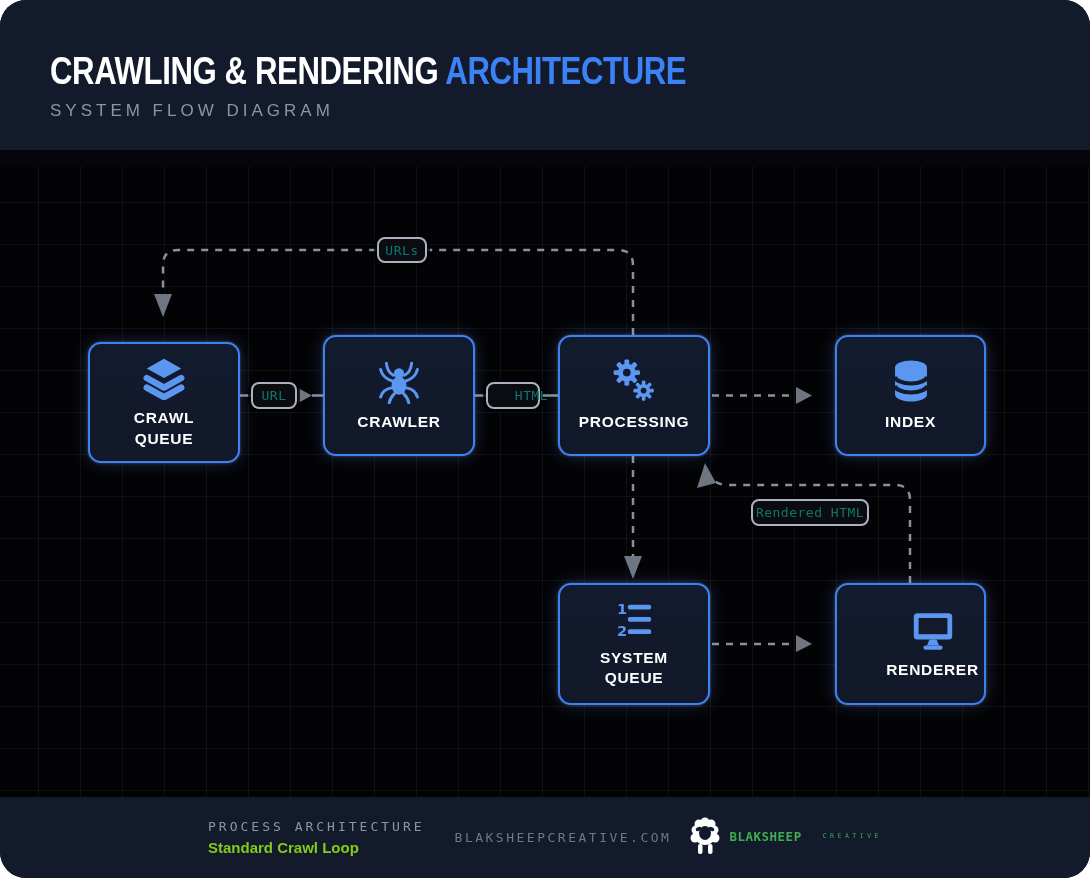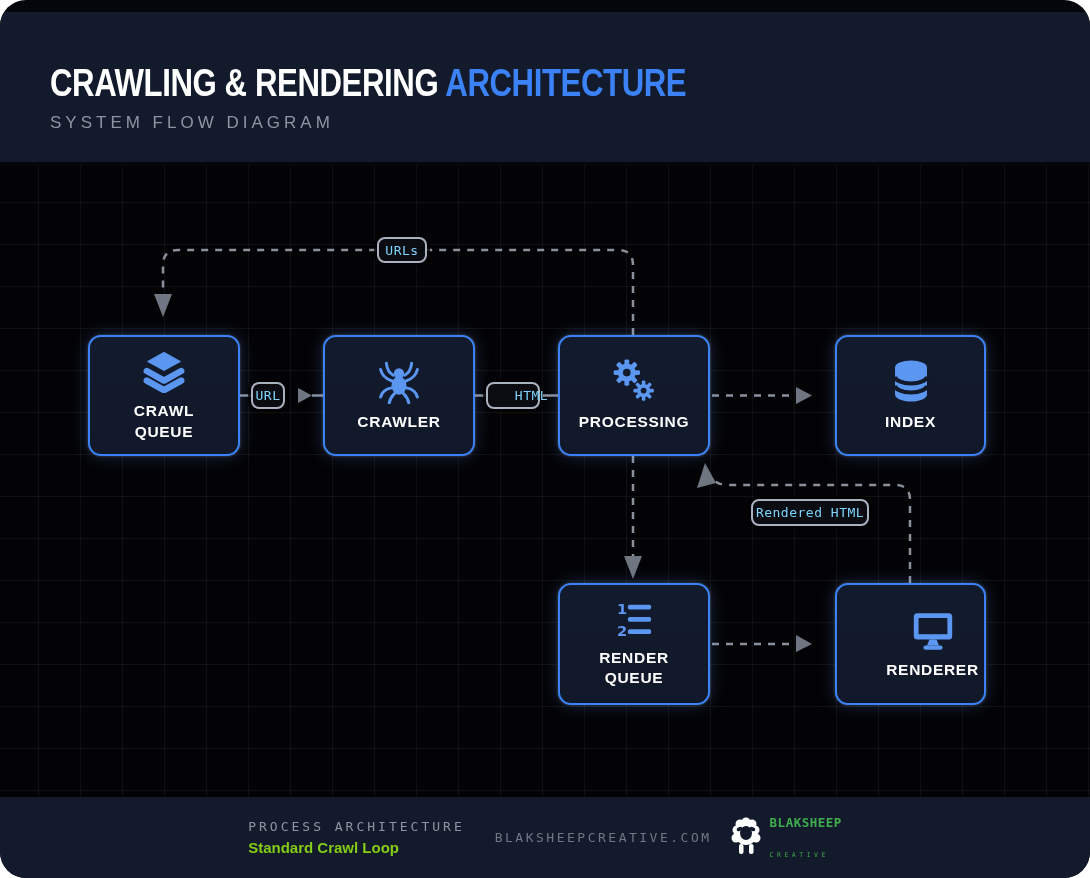--- a/index.html
+++ b/index.html
@@ -2,21 +2,21 @@
 <html><head>
 <meta charset="utf-8">
 <style>
   * { margin:0; padding:0; box-sizing:border-box; }
   html,body { width:1090px; height:878px; background:#ffffff; font-family:"Liberation Sans", sans-serif; }
   .card {
     position:absolute; left:0; top:0; width:1090px; height:878px;
     border-radius:26px; overflow:hidden; background:#04060b;
   }
   
-  .header { position:absolute; left:0; top:12px; width:100%; height:150px; background:#121a2b; }
+  .header { position:absolute; left:0; top:0; width:100%; height:150px; background:#121a2b; }
   .title {
     position:absolute; left:50px; top:50px; white-space:nowrap;
     font-weight:bold; font-size:38px; color:#ffffff; letter-spacing:-0.5px;
     transform:scaleX(0.82); transform-origin:left center;
   }
   .title .accent { color:#3b82f6; }
   .subtitle {
     position:absolute; left:50px; top:101px;
     font-size:17px; font-weight:500; color:#8d95a4; letter-spacing:4px;
   }
@@ -30,56 +30,56 @@
     background-size:42px 42px; background-position:-4px -6px;
   }
   .connectors { position:absolute; left:0; top:0; }
   .node {
     position:absolute; width:152px; height:121px;
     background:linear-gradient(180deg,#18213512,#101829), #121a2d;
     border:2px solid #3b82f6; border-radius:13px;
     display:flex; flex-direction:column; align-items:center; justify-content:center; gap:8px;
     box-shadow:0 0 18px rgba(100,150,255,0.25), 0 0 3px rgba(255,255,255,0.25);
   }
-  #node-crawl-queue  { left:88px;  top:169px; }
+  #node-crawl-queue  { left:88px;  top:176px; }
   #node-crawler      { left:323px; top:169px; }
   #node-processing   { left:558px; top:169px; }
   #node-index        { left:835px; top:169px; width:151px; }
   #node-render-queue { left:558px; top:417px; height:122px; }
   #node-renderer     { left:835px; top:417px; width:151px; height:122px;padding-left:44px; }
   .node-label {
     color:#ffffff; font-weight:bold; font-size:15.5px; letter-spacing:0.7px;
     text-align:center; line-height:1.32;
   }
   .node-icon { display:flex; align-items:center; justify-content:center; }
   .pill {
     position:absolute; height:27px; display:flex; align-items:center; justify-content:center;
     background:#0a0c11; border:2px solid #aab2bf; border-radius:8px;
-    color:#7dd3fc; font-family:"DejaVu Sans Mono", monospace; font-size:13px; letter-spacing:0.5px;
+    color:#0f766e; font-family:"DejaVu Sans Mono", monospace; font-size:13px; letter-spacing:0.5px;
     box-shadow:0 0 0 3px rgba(3,3,5,0.8); z-index:3;
   }
-  #pill-url           { left:251px; top:216px; width:34px; }
+  #pill-url           { left:251px; top:216px; width:46px; }
   #pill-html          { left:486px; top:216px; width:54px;padding-left:37px; }
   #pill-urls          { left:377px; top:71px;  width:50px; height:26px; }
   #pill-rendered-html { left:751px; top:333px; width:118px; }
   
   .footer {
     position:absolute; left:0; top:797px; width:100%; height:81px; background:#121a2b;
     display:flex; align-items:center; justify-content:center; padding:0 56px;
   }
   .footer-eyebrow {
     font-family:"DejaVu Sans Mono", monospace; font-size:13px; color:#8d95a4; letter-spacing:3px;
   }
   .footer-title { margin-top:5px; font-size:15px; font-weight:bold; color:#84cc16; }
   .footer-right { display:flex; align-items:center; gap:16px;margin-left:30px; }
   .website {
     font-family:"DejaVu Sans Mono", monospace; font-size:13px; color:#6f7786; letter-spacing:2.5px;
   }
   .brand { display:flex; align-items:center; gap:6px; }
-  .brand-text { display:flex; flex-direction:column; line-height:1;gap:21px; }
+  .brand-text { display:flex; flex-direction:row; line-height:1;gap:21px; }
   .brand-name {
     color:#3fae4e; font-family:"DejaVu Sans Mono", monospace; font-weight:bold; font-size:12.5px; letter-spacing:0.5px;
   }
   .brand-sub {
     color:#3fae4e; font-family:"DejaVu Sans Mono", monospace; font-size:6.5px; letter-spacing:3.5px; margin-top:2px;
   }
 </style>
 </head>
 <body>
 
@@ -194,21 +194,21 @@
       <span class="node-icon">
         <svg width="44" height="40" viewBox="0 0 36 32">
           <text x="4" y="11" font-family="DejaVu Sans, sans-serif" font-weight="bold" font-size="12" fill="#5b96f0">1</text>
           <text x="4" y="29" font-family="DejaVu Sans, sans-serif" font-weight="bold" font-size="12" fill="#5b96f0">2</text>
           <rect x="13" y="3.5" width="19" height="4" rx="1.5" fill="#5b96f0"></rect>
           <rect x="13" y="13.5" width="19" height="4" rx="1.5" fill="#5b96f0"></rect>
           <rect x="13" y="23.5" width="19" height="4" rx="1.5" fill="#5b96f0"></rect>
         </svg>
       </span>
       <div class="node-label">
-        <div>RENDER</div>
+        <div>SYSTEM</div>
         <div>QUEUE</div>
       </div>
     </div>
 
     <div class="node" id="node-renderer">
       <span class="node-icon">
         <svg width="48" height="44" viewBox="0 0 40 36">
           <rect x="4" y="4" width="32" height="22" rx="3" fill="#5b96f0"></rect>
           <rect x="8" y="8" width="24" height="13.5" fill="#121a2c"></rect>
           <polygon points="17,26 23,26 25,31 15,31" fill="#5b96f0"></polygon>

